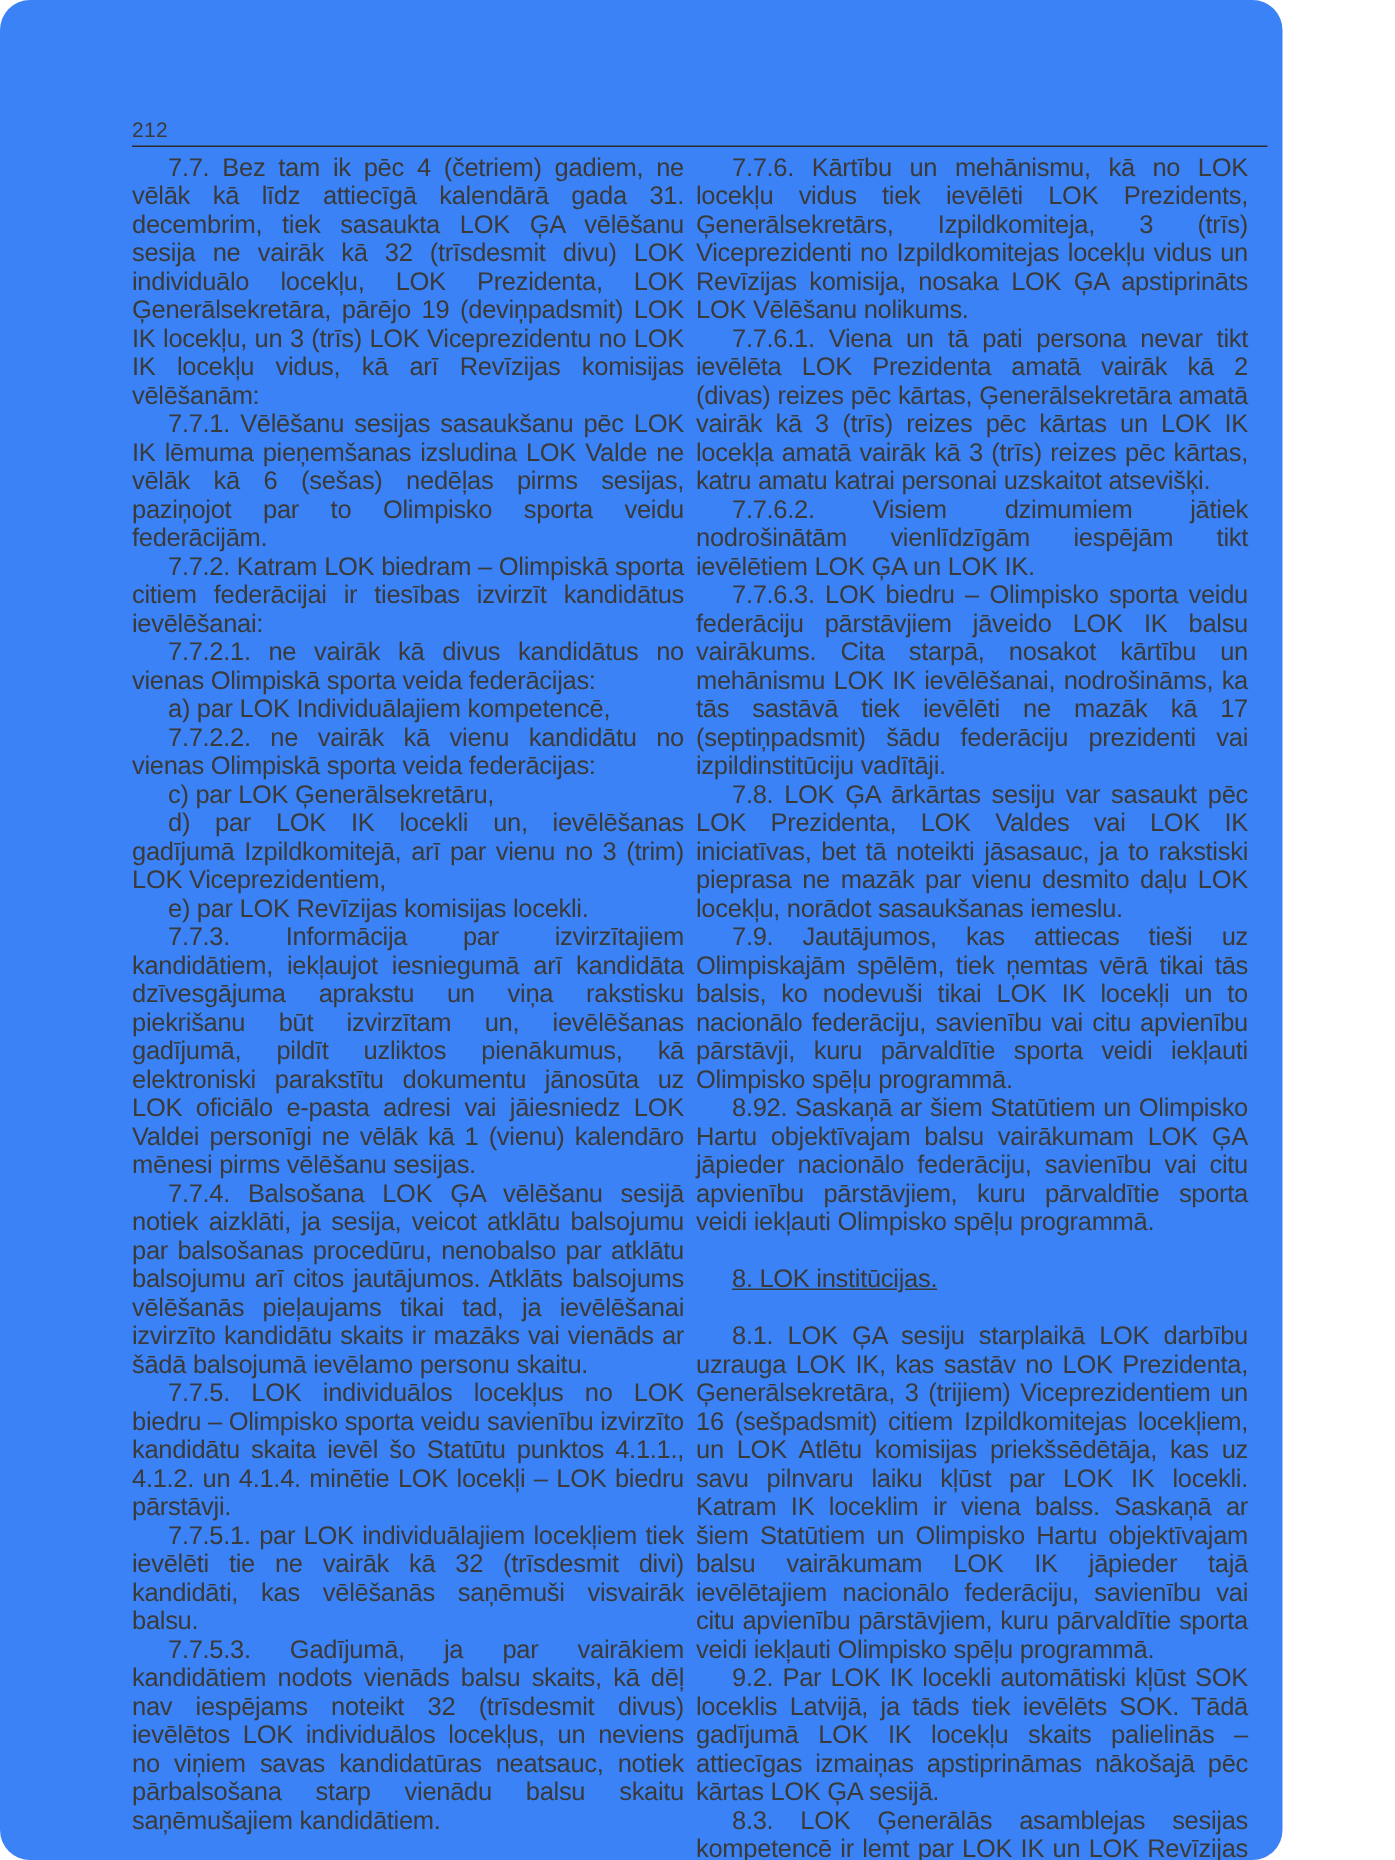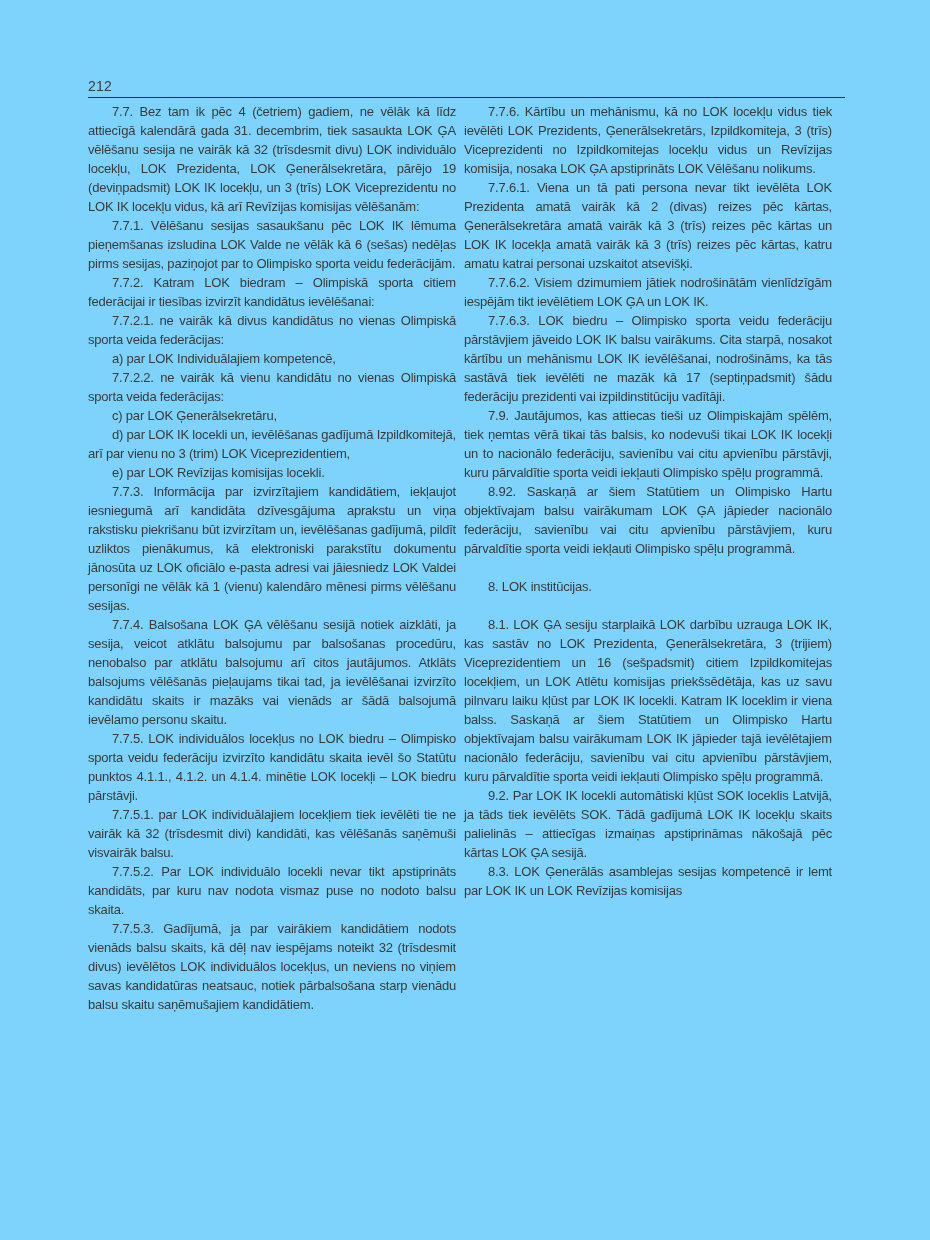--- a/index.html
+++ b/index.html
@@ -8,23 +8,24 @@
     background: #ffffff;
   }
   body {
     width: 930px;
     height: 1240px;
     font-family: "Liberation Sans", "DejaVu Sans", sans-serif;
     overflow: hidden;
   }
   .page {
     position: relative;
-    width: 930px;
+    width: 855px;
     height: 1240px;
-    background: #7dd3fc;
+    background: #3b82f6;
+    border-radius: 20px;
   }
   .page-number {
     position: absolute;
     left: 88px;
     top: 78px;
     font-size: 14px;
     letter-spacing: 0.2px;
     color: #3a3a3a;
   }
   .header-rule {
@@ -33,64 +34,65 @@
     top: 97px;
     width: 757px;
     height: 1px;
     background: #2d2d2d;
   }
   .col {
     position: absolute;
     top: 102px;
     width: 368px;
     text-align: justify;
-    font-size: 13px;
+    font-size: 17px;
     line-height: 19px;
     letter-spacing: -0.2px;
     color: #3a3a3a;
   }
   .col-left  { left: 88px;  }
   .col-right { left: 464px; }
   .col p {
     margin: 0;
     padding: 0;
     text-indent: 24px;
   }
   .col p.section-heading {
     margin: 19px 0;
+    text-decoration: underline;
   }
 </style>
 </head>
 <body>
 
 <div class="page">
   <div class="page-number">212</div>
   <div class="header-rule"></div>
   <div class="col col-left" id="col-left">
       <p>7.7. Bez tam ik pēc 4 (četriem) gadiem, ne vēlāk kā līdz attiecīgā kalendārā gada 31. decembrim, tiek sasaukta LOK ĢA vēlēšanu sesija ne vairāk kā 32 (trīsdesmit divu) LOK individuālo locekļu, LOK Prezidenta, LOK Ģenerālsekretāra, pārējo 19 (deviņpadsmit) LOK IK locekļu, un 3 (trīs) LOK Viceprezidentu no LOK IK locekļu vidus, kā arī Revīzijas komisijas vēlēšanām:</p>
       <p>7.7.1. Vēlēšanu sesijas sasaukšanu pēc LOK IK lēmuma pieņemšanas izsludina LOK Valde ne vēlāk kā 6 (sešas) nedēļas pirms sesijas, paziņojot par to Olimpisko sporta veidu federācijām.</p>
       <p>7.7.2. Katram LOK biedram – Olimpiskā sporta citiem federācijai ir tiesības izvirzīt kandidātus ievēlēšanai:</p>
       <p>7.7.2.1. ne vairāk kā divus kandidātus no vienas Olimpiskā sporta veida federācijas:</p>
       <p>a) par LOK Individuālajiem kompetencē,</p>
       <p>7.7.2.2. ne vairāk kā vienu kandidātu no vienas Olimpiskā sporta veida federācijas:</p>
       <p>c) par LOK Ģenerālsekretāru,</p>
       <p>d) par LOK IK locekli un, ievēlēšanas gadījumā Izpildkomitejā, arī par vienu no 3 (trim) LOK Viceprezidentiem,</p>
       <p>e) par LOK Revīzijas komisijas locekli.</p>
       <p>7.7.3. Informācija par izvirzītajiem kandidātiem, iekļaujot iesniegumā arī kandidāta dzīvesgājuma aprakstu un viņa rakstisku piekrišanu būt izvirzītam un, ievēlēšanas gadījumā, pildīt uzliktos pienākumus, kā elektroniski parakstītu dokumentu jānosūta uz LOK oficiālo e-pasta adresi vai jāiesniedz LOK Valdei personīgi ne vēlāk kā 1 (vienu) kalendāro mēnesi pirms vēlēšanu sesijas.</p>
       <p>7.7.4. Balsošana LOK ĢA vēlēšanu sesijā notiek aizklāti, ja sesija, veicot atklātu balsojumu par balsošanas procedūru, nenobalso par atklātu balsojumu arī citos jautājumos. Atklāts balsojums vēlēšanās pieļaujams tikai tad, ja ievēlēšanai izvirzīto kandidātu skaits ir mazāks vai vienāds ar šādā balsojumā ievēlamo personu skaitu.</p>
-      <p>7.7.5. LOK individuālos locekļus no LOK biedru – Olimpisko sporta veidu federāciju izvirzīto kandidātu skaita ievēl šo Statūtu punktos 4.1.1., 4.1.2. un 4.1.4. minētie LOK locekļi – LOK biedru pārstāvji.</p>
+      <p>7.7.5. LOK individuālos locekļus no LOK biedru – Olimpisko sporta veidu savienību izvirzīto kandidātu skaita ievēl šo Statūtu punktos 4.1.1., 4.1.2. un 4.1.4. minētie LOK locekļi – LOK biedru pārstāvji.</p>
       <p>7.7.5.1. par LOK individuālajiem locekļiem tiek ievēlēti tie ne vairāk kā 32 (trīsdesmit divi) kandidāti, kas vēlēšanās saņēmuši visvairāk balsu.</p>
-      <p>7.7.5.2. Par LOK individuālo locekli nevar tikt apstiprināts kandidāts, par kuru nav nodota vismaz puse no nodoto balsu skaita.</p>
       <p>7.7.5.3. Gadījumā, ja par vairākiem kandidātiem nodots vienāds balsu skaits, kā dēļ nav iespējams noteikt 32 (trīsdesmit divus) ievēlētos LOK individuālos locekļus, un neviens no viņiem savas kandidatūras neatsauc, notiek pārbalsošana starp vienādu balsu skaitu saņēmušajiem kandidātiem.</p>
     </div>
   <div class="col col-right" id="col-right">
       <p>7.7.6. Kārtību un mehānismu, kā no LOK locekļu vidus tiek ievēlēti LOK Prezidents, Ģenerālsekretārs, Izpildkomiteja, 3 (trīs) Viceprezidenti no Izpildkomitejas locekļu vidus un Revīzijas komisija, nosaka LOK ĢA apstiprināts LOK Vēlēšanu nolikums.</p>
       <p>7.7.6.1. Viena un tā pati persona nevar tikt ievēlēta LOK Prezidenta amatā vairāk kā 2 (divas) reizes pēc kārtas, Ģenerālsekretāra amatā vairāk kā 3 (trīs) reizes pēc kārtas un LOK IK locekļa amatā vairāk kā 3 (trīs) reizes pēc kārtas, katru amatu katrai personai uzskaitot atsevišķi.</p>
       <p>7.7.6.2. Visiem dzimumiem jātiek nodrošinātām vienlīdzīgām iespējām tikt ievēlētiem LOK ĢA un LOK IK.</p>
       <p>7.7.6.3. LOK biedru – Olimpisko sporta veidu federāciju pārstāvjiem jāveido LOK IK balsu vairākums. Cita starpā, nosakot kārtību un mehānismu LOK IK ievēlēšanai, nodrošināms, ka tās sastāvā tiek ievēlēti ne mazāk kā 17 (septiņpadsmit) šādu federāciju prezidenti vai izpildinstitūciju vadītāji.</p>
+      <p>7.8. LOK ĢA ārkārtas sesiju var sasaukt pēc LOK Prezidenta, LOK Valdes vai LOK IK iniciatīvas, bet tā noteikti jāsasauc, ja to rakstiski pieprasa ne mazāk par vienu desmito daļu LOK locekļu, norādot sasaukšanas iemeslu.</p>
       <p>7.9. Jautājumos, kas attiecas tieši uz Olimpiskajām spēlēm, tiek ņemtas vērā tikai tās balsis, ko nodevuši tikai LOK IK locekļi un to nacionālo federāciju, savienību vai citu apvienību pārstāvji, kuru pārvaldītie sporta veidi iekļauti Olimpisko spēļu programmā.</p>
       <p>8.92. Saskaņā ar šiem Statūtiem un Olimpisko Hartu objektīvajam balsu vairākumam LOK ĢA jāpieder nacionālo federāciju, savienību vai citu apvienību pārstāvjiem, kuru pārvaldītie sporta veidi iekļauti Olimpisko spēļu programmā.</p>
       <p class="section-heading">8. LOK institūcijas.</p>
       <p>8.1. LOK ĢA sesiju starplaikā LOK darbību uzrauga LOK IK, kas sastāv no LOK Prezidenta, Ģenerālsekretāra, 3 (trijiem) Viceprezidentiem un 16 (sešpadsmit) citiem Izpildkomitejas locekļiem, un LOK Atlētu komisijas priekšsēdētāja, kas uz savu pilnvaru laiku kļūst par LOK IK locekli. Katram IK loceklim ir viena balss. Saskaņā ar šiem Statūtiem un Olimpisko Hartu objektīvajam balsu vairākumam LOK IK jāpieder tajā ievēlētajiem nacionālo federāciju, savienību vai citu apvienību pārstāvjiem, kuru pārvaldītie sporta veidi iekļauti Olimpisko spēļu programmā.</p>
       <p>9.2. Par LOK IK locekli automātiski kļūst SOK loceklis Latvijā, ja tāds tiek ievēlēts SOK. Tādā gadījumā LOK IK locekļu skaits palielinās – attiecīgas izmaiņas apstiprināmas nākošajā pēc kārtas LOK ĢA sesijā.</p>
       <p>8.3. LOK Ģenerālās asamblejas sesijas kompetencē ir lemt par LOK IK un LOK Revīzijas komisijas</p>
     </div>
 </div>
 
 </body></html>

